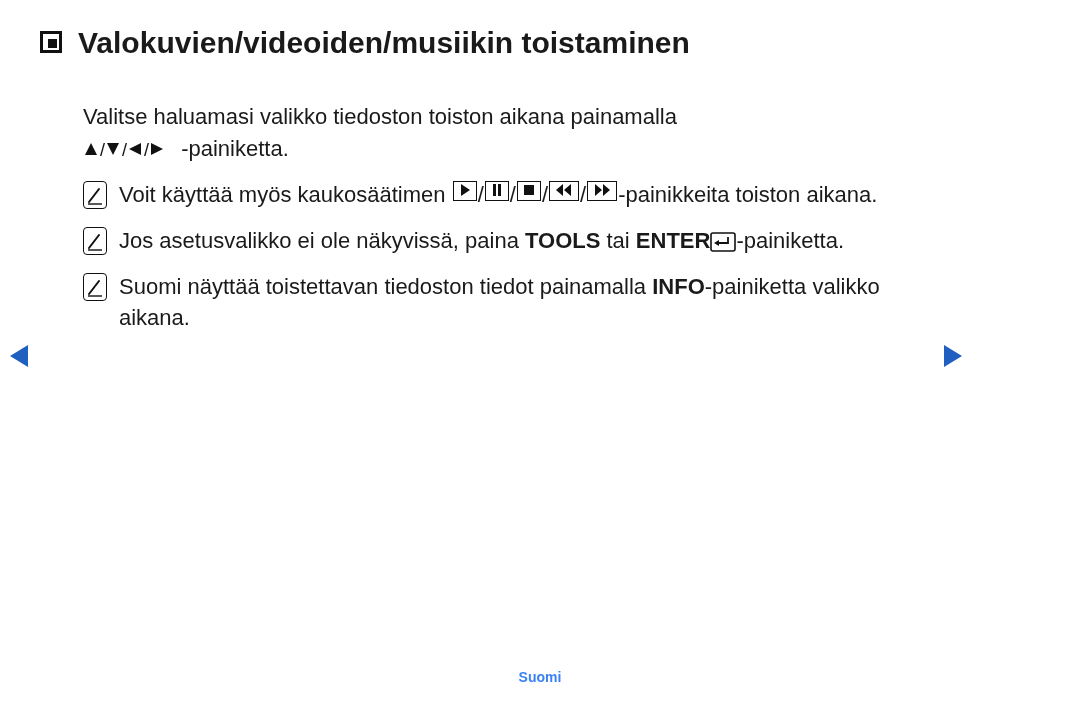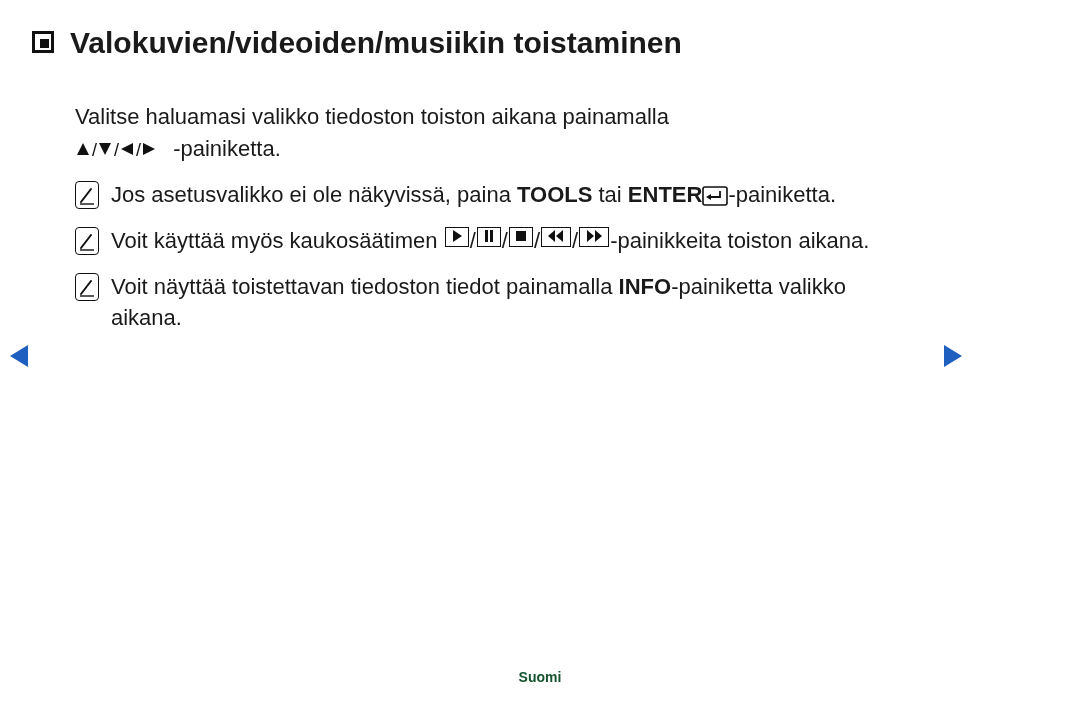--- a/index.html
+++ b/index.html
@@ -11,21 +11,21 @@
     font-family: Arial, Helvetica, sans-serif;
     color: #1a1a1a;
     overflow: hidden;
     position: relative;
   }
   .page {
     position: relative;
     width: 972px;
     height: 705px;
     box-sizing: border-box;
-    padding: 25px 60px 0 32px;
+    padding: 25px 60px 0 40px;
   }
   .title-row {
     display: flex;
     align-items: flex-start;
     margin-bottom: 20px;
   }
   .bullet-square {
     width: 22px;
     height: 22px;
     border: 3px solid #111;
@@ -126,21 +126,21 @@
     border-color: transparent transparent transparent #1f5fbf;
   }
   .footer {
     position: absolute;
     bottom: 20px;
     left: 0;
     width: 1080px;
     text-align: center;
     font-size: 14px;
     font-weight: bold;
-    color: #14532d;
+    color: #3b82f6;
   }
 </style>
 </head>
 <body>
 
 <div class="page">
 
   <div class="title-row">
     <span class="bullet-square"></span>
     <span class="title-text">Valokuvien/videoiden/musiikin toistaminen</span>
@@ -155,36 +155,20 @@
           <polygon points="8,2 14,14 2,14" fill="#111"></polygon>
           <text x="17" y="15" font-size="18" fill="#111">/</text>
           <polygon points="24,14 30,2 36,2 30,2 24,14" fill="#111"></polygon>
           <polygon points="30,14 24,2 36,2" fill="#111"></polygon>
           <text x="39" y="15" font-size="18" fill="#111">/</text>
           <polygon points="46,8 58,2 58,14" fill="#111"></polygon>
           <text x="61" y="15" font-size="18" fill="#111">/</text>
           <polygon points="80,8 68,2 68,14" fill="#111"></polygon>
         </svg>
       </span><span>-painiketta.</span>
-    </div>
-
-    <div class="note-row">
-      <span class="note-icon">
-        <svg viewBox="0 0 18 22">
-          <path d="M3 18 L13 5" stroke="#111" stroke-width="2" fill="none" stroke-linecap="round"></path>
-          <path d="M2 20 L16 20" stroke="#111" stroke-width="1.4"></path>
-        </svg>
-      </span>
-      <span class="note-text">
-        <span>Jos asetusvalikko ei ole näkyvissä, paina </span><span class="bold">TOOLS</span><span> tai </span><span class="bold">ENTER</span><span class="enter-icon"><svg width="26" height="20">
-          <rect x="1" y="1" width="24" height="18" rx="2" ry="2" fill="none" stroke="#111" stroke-width="1.6"></rect>
-          <path d="M18 5 L18 11 L8 11" fill="none" stroke="#111" stroke-width="1.8"></path>
-          <polygon points="9,8 9,14 4,11" fill="#111"></polygon>
-        </svg></span><span>-painiketta.</span>
-      </span>
     </div>
 
     <div class="note-row">
       <span class="note-icon">
         <svg viewBox="0 0 18 22">
           <path d="M3 18 L13 5" stroke="#111" stroke-width="2" fill="none" stroke-linecap="round"></path>
           <path d="M2 20 L16 20" stroke="#111" stroke-width="1.4"></path>
         </svg>
       </span>
       <span class="note-text">
@@ -206,21 +190,37 @@
     </div>
 
     <div class="note-row">
       <span class="note-icon">
         <svg viewBox="0 0 18 22">
           <path d="M3 18 L13 5" stroke="#111" stroke-width="2" fill="none" stroke-linecap="round"></path>
           <path d="M2 20 L16 20" stroke="#111" stroke-width="1.4"></path>
         </svg>
       </span>
       <span class="note-text">
-        <span>Voit näyttää toistettavan tiedoston tiedot painamalla </span><span class="bold">INFO</span><span>-painiketta valikko aikana.</span>
+        <span>Jos asetusvalikko ei ole näkyvissä, paina </span><span class="bold">TOOLS</span><span> tai </span><span class="bold">ENTER</span><span class="enter-icon"><svg width="26" height="20">
+          <rect x="1" y="1" width="24" height="18" rx="2" ry="2" fill="none" stroke="#111" stroke-width="1.6"></rect>
+          <path d="M18 5 L18 11 L8 11" fill="none" stroke="#111" stroke-width="1.8"></path>
+          <polygon points="9,8 9,14 4,11" fill="#111"></polygon>
+        </svg></span><span>-painiketta.</span>
+      </span>
+    </div>
+
+    <div class="note-row">
+      <span class="note-icon">
+        <svg viewBox="0 0 18 22">
+          <path d="M3 18 L13 5" stroke="#111" stroke-width="2" fill="none" stroke-linecap="round"></path>
+          <path d="M2 20 L16 20" stroke="#111" stroke-width="1.4"></path>
+        </svg>
+      </span>
+      <span class="note-text">
+        <span>Suomi näyttää toistettavan tiedoston tiedot painamalla </span><span class="bold">INFO</span><span>-painiketta valikko aikana.</span>
       </span>
     </div>
 
   </div>
 
   <div class="nav-left"></div>
   <div class="nav-right"></div>
 
   <div class="footer">Suomi</div>
 </div>

